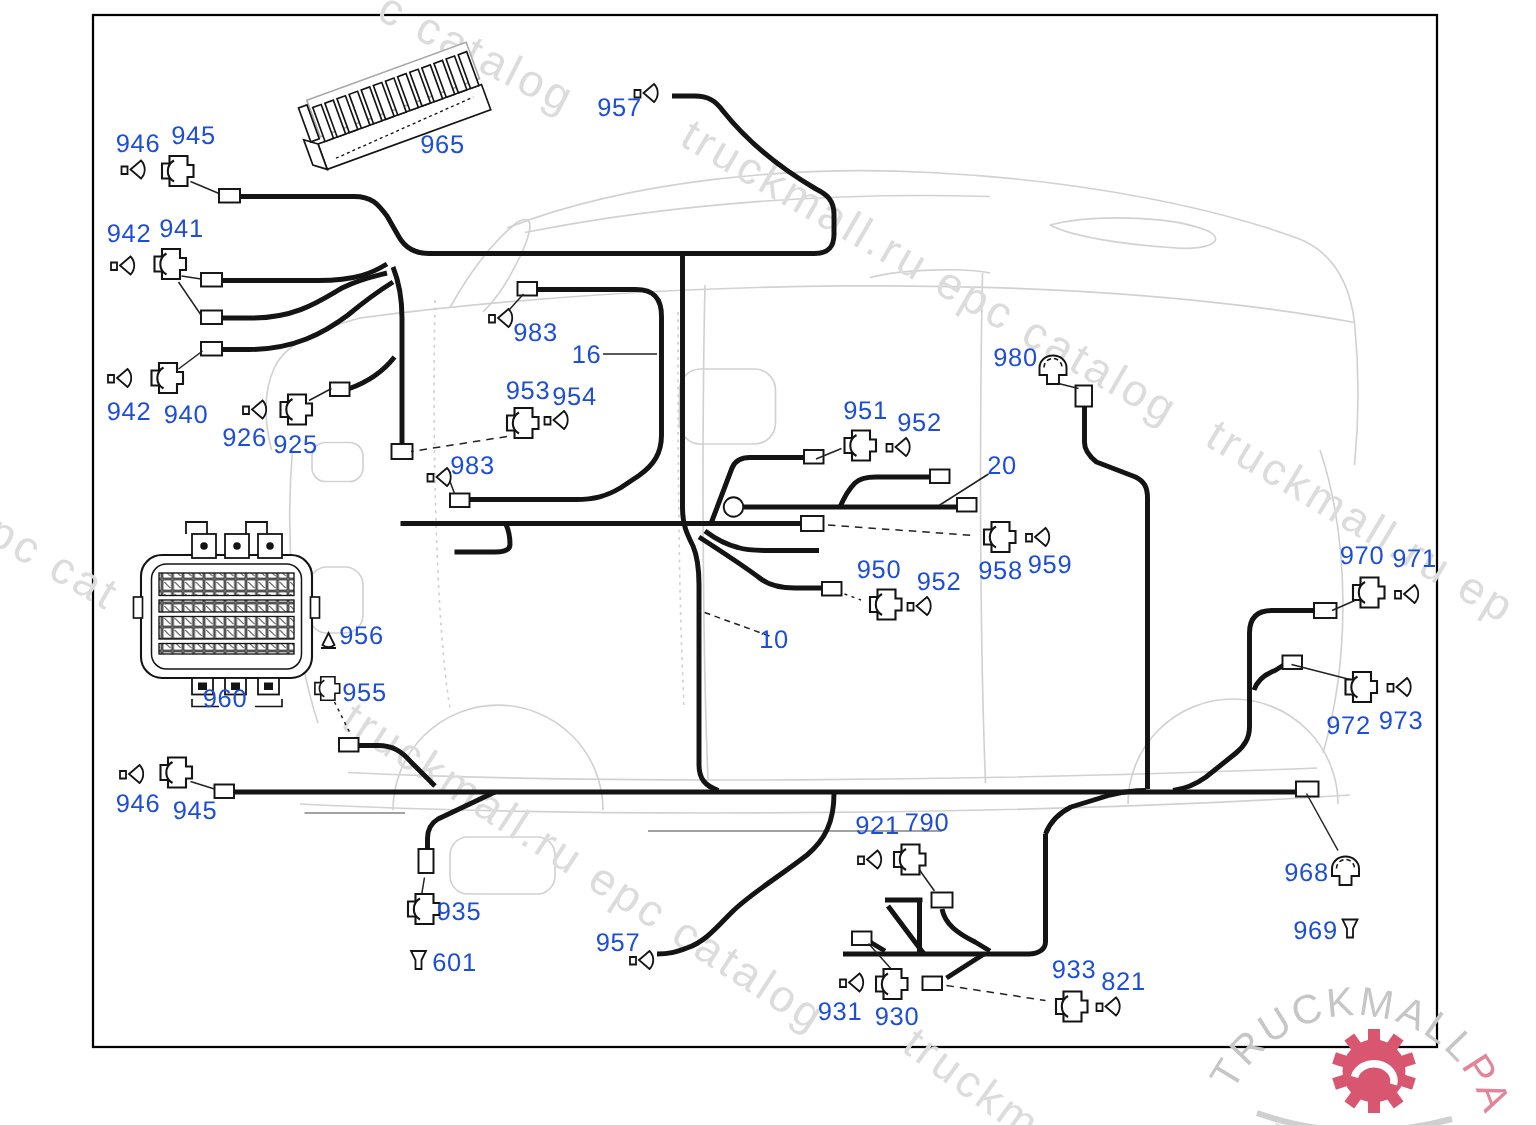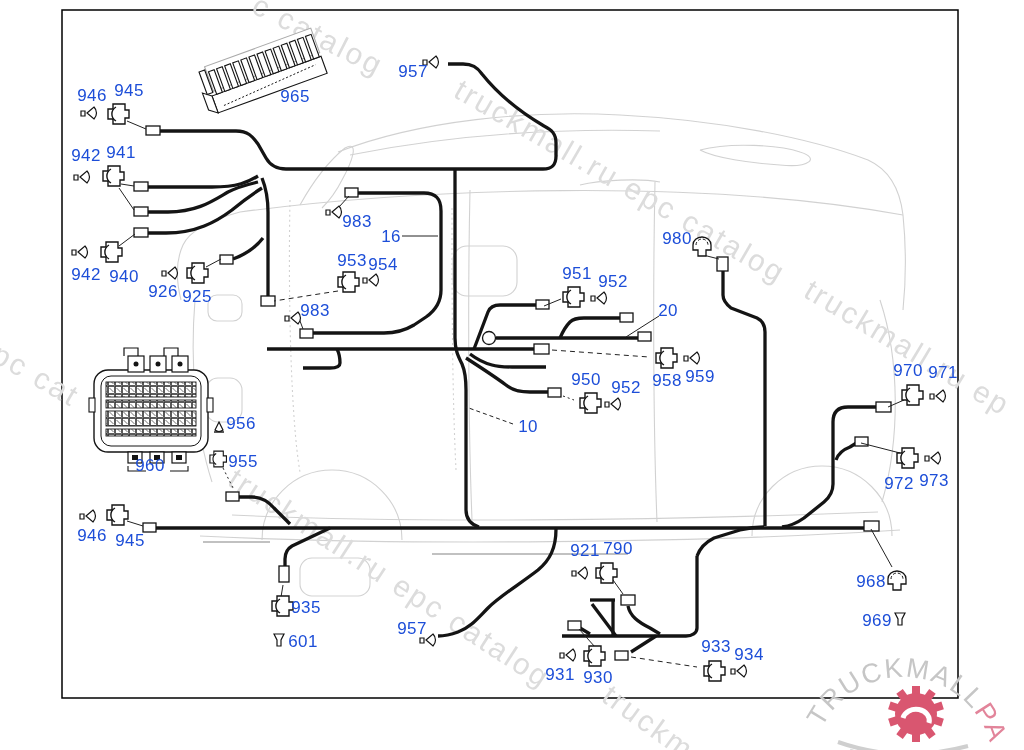--- a/index.html
+++ b/index.html
@@ -305,35 +305,35 @@
 <span class="callout" style="left:383px;top:265px">954</span>
 <span class="callout" style="left:315px;top:311px">983</span>
 <span class="callout" style="left:577px;top:274px">951</span>
 <span class="callout" style="left:613px;top:282px">952</span>
 <span class="callout" style="left:677px;top:239px">980</span>
 <span class="callout" style="left:668px;top:311px">20</span>
 <span class="callout" style="left:586px;top:380px">950</span>
 <span class="callout" style="left:626px;top:388px">952</span>
 <span class="callout" style="left:667px;top:381px">958</span>
 <span class="callout" style="left:700px;top:377px">959</span>
-<span class="callout" style="left:528px;top:427px">10</span>
+<span class="callout" style="left:516px;top:427px">10</span>
 <span class="callout" style="left:150px;top:466px">960</span>
 <span class="callout" style="left:241px;top:424px">956</span>
 <span class="callout" style="left:243px;top:462px">955</span>
 <span class="callout" style="left:92px;top:536px">946</span>
 <span class="callout" style="left:130px;top:541px">945</span>
 <span class="callout" style="left:306px;top:608px">935</span>
 <span class="callout" style="left:303px;top:642px">601</span>
 <span class="callout" style="left:412px;top:629px">957</span>
 <span class="callout" style="left:585px;top:551px">921</span>
 <span class="callout" style="left:618px;top:549px">790</span>
 <span class="callout" style="left:560px;top:675px">931</span>
 <span class="callout" style="left:598px;top:678px">930</span>
 <span class="callout" style="left:716px;top:647px">933</span>
-<span class="callout" style="left:749px;top:655px">934</span>
+<span class="callout" style="left:749px;top:655px">821</span>
 <span class="callout" style="left:871px;top:582px">968</span>
 <span class="callout" style="left:877px;top:621px">969</span>
 <span class="callout" style="left:908px;top:371px">970</span>
 <span class="callout" style="left:943px;top:373px">971</span>
 <span class="callout" style="left:899px;top:484px">972</span>
 <span class="callout" style="left:934px;top:481px">973</span>
 
 </div>
 
 </body></html>

